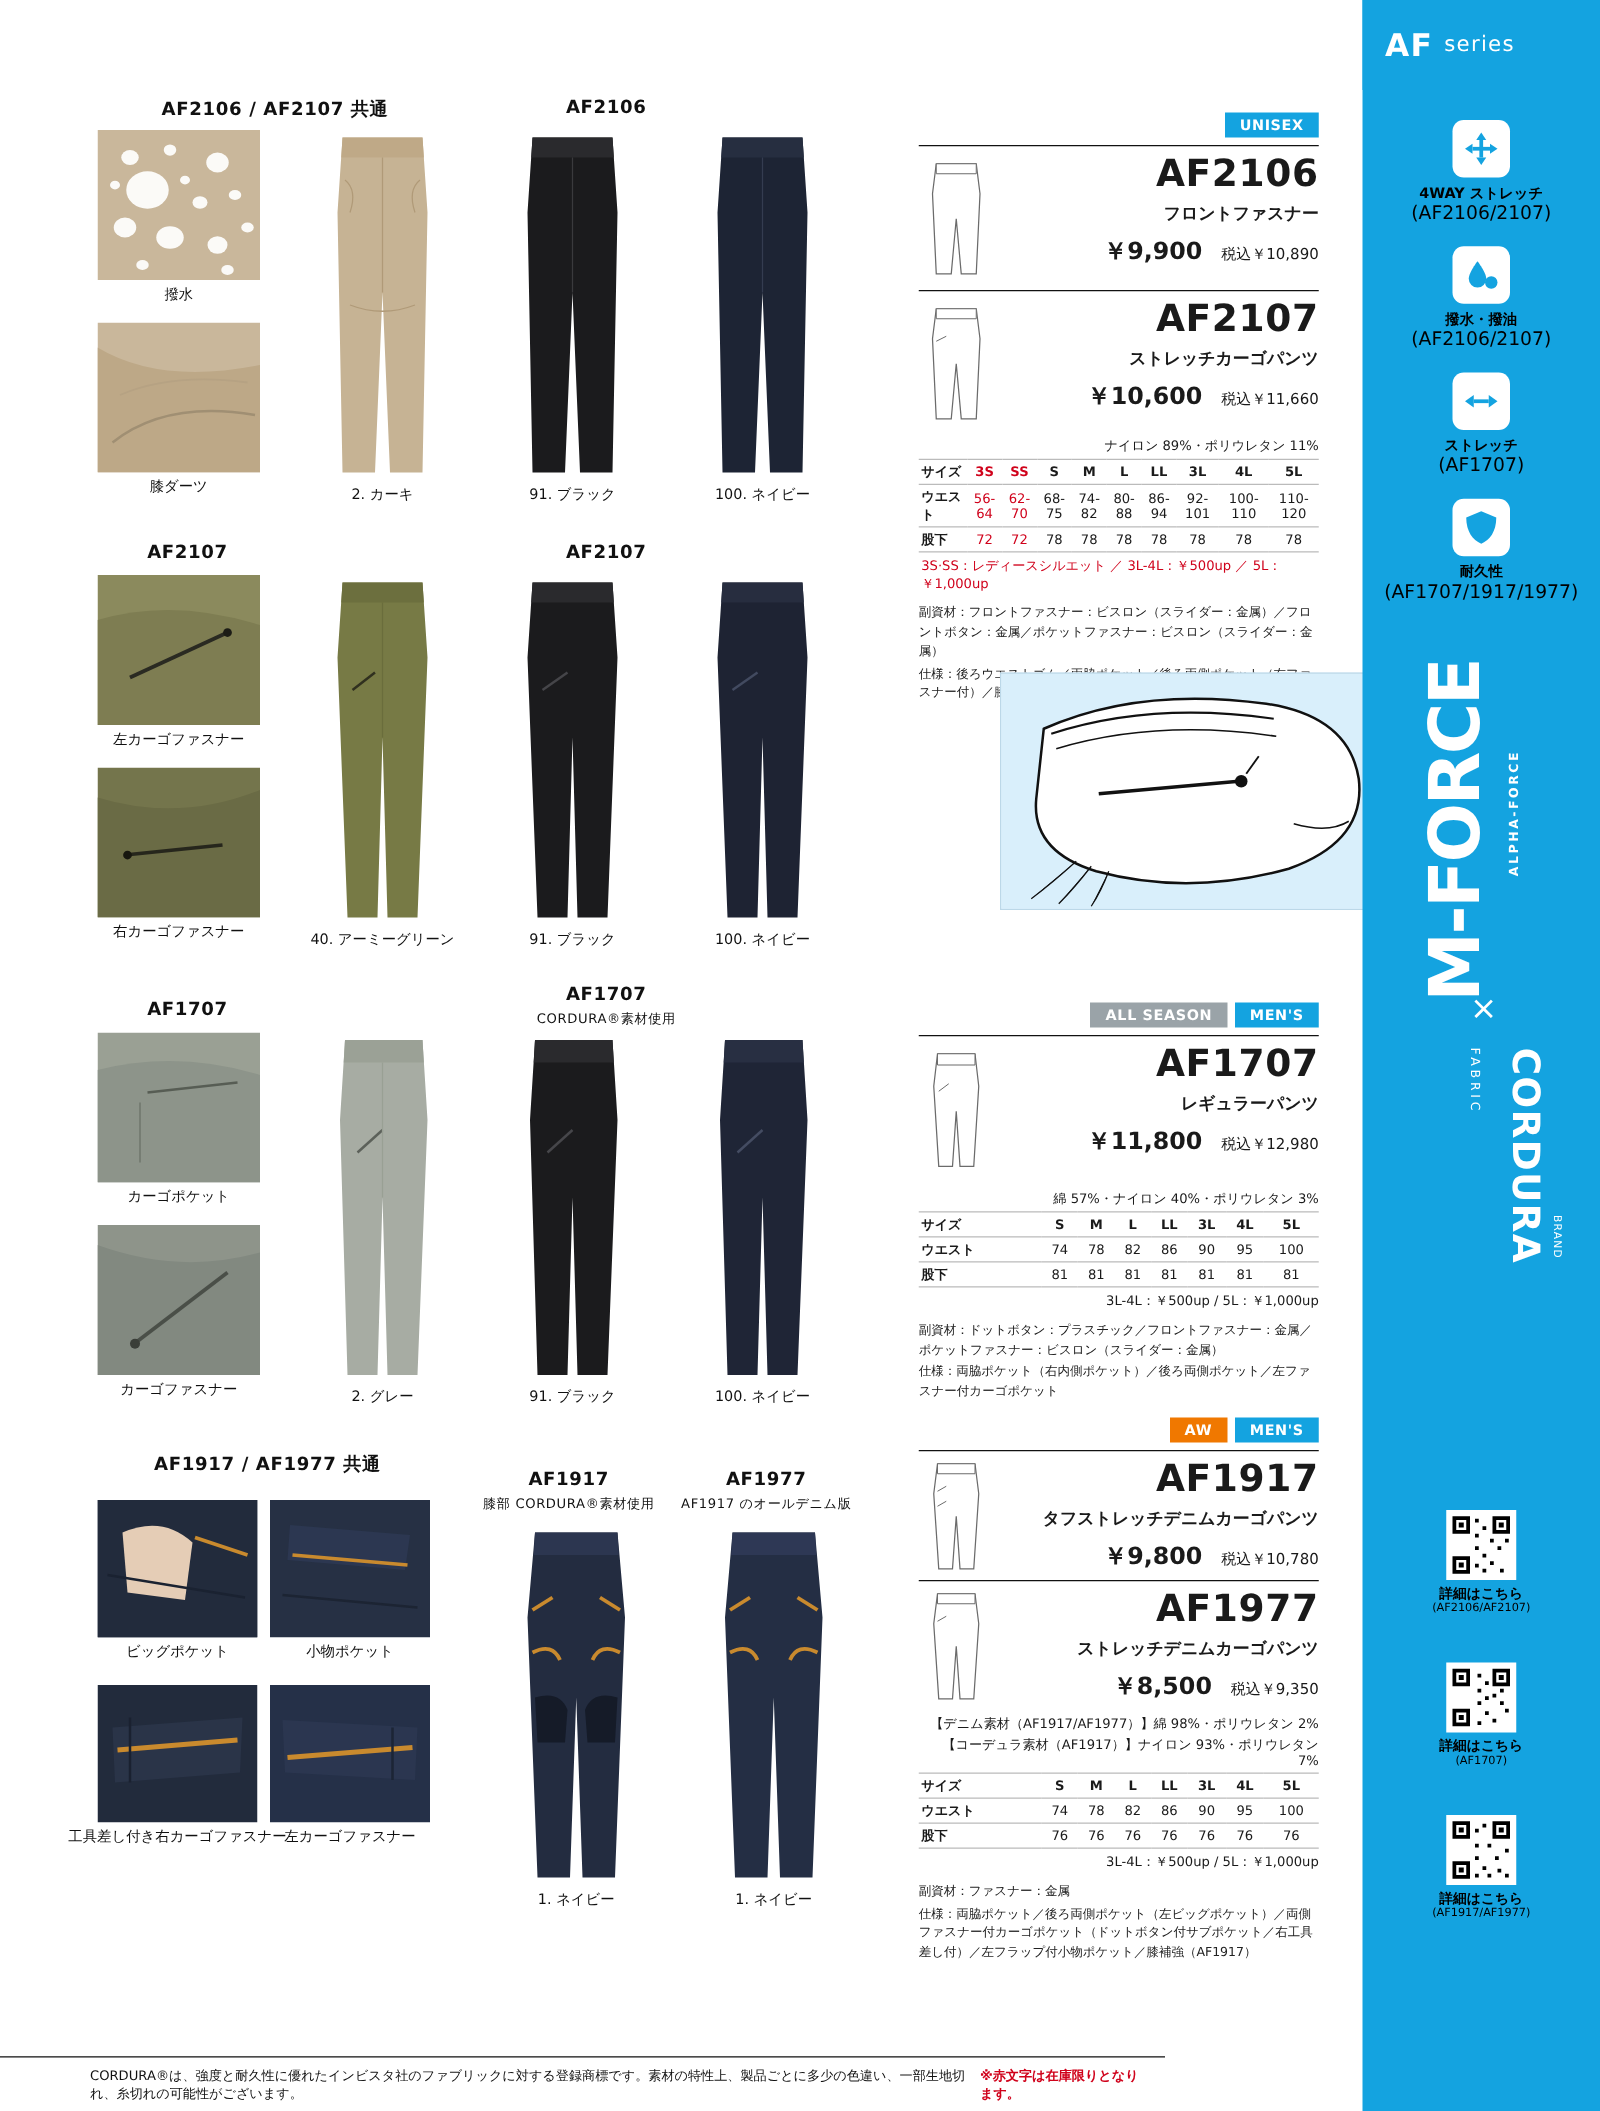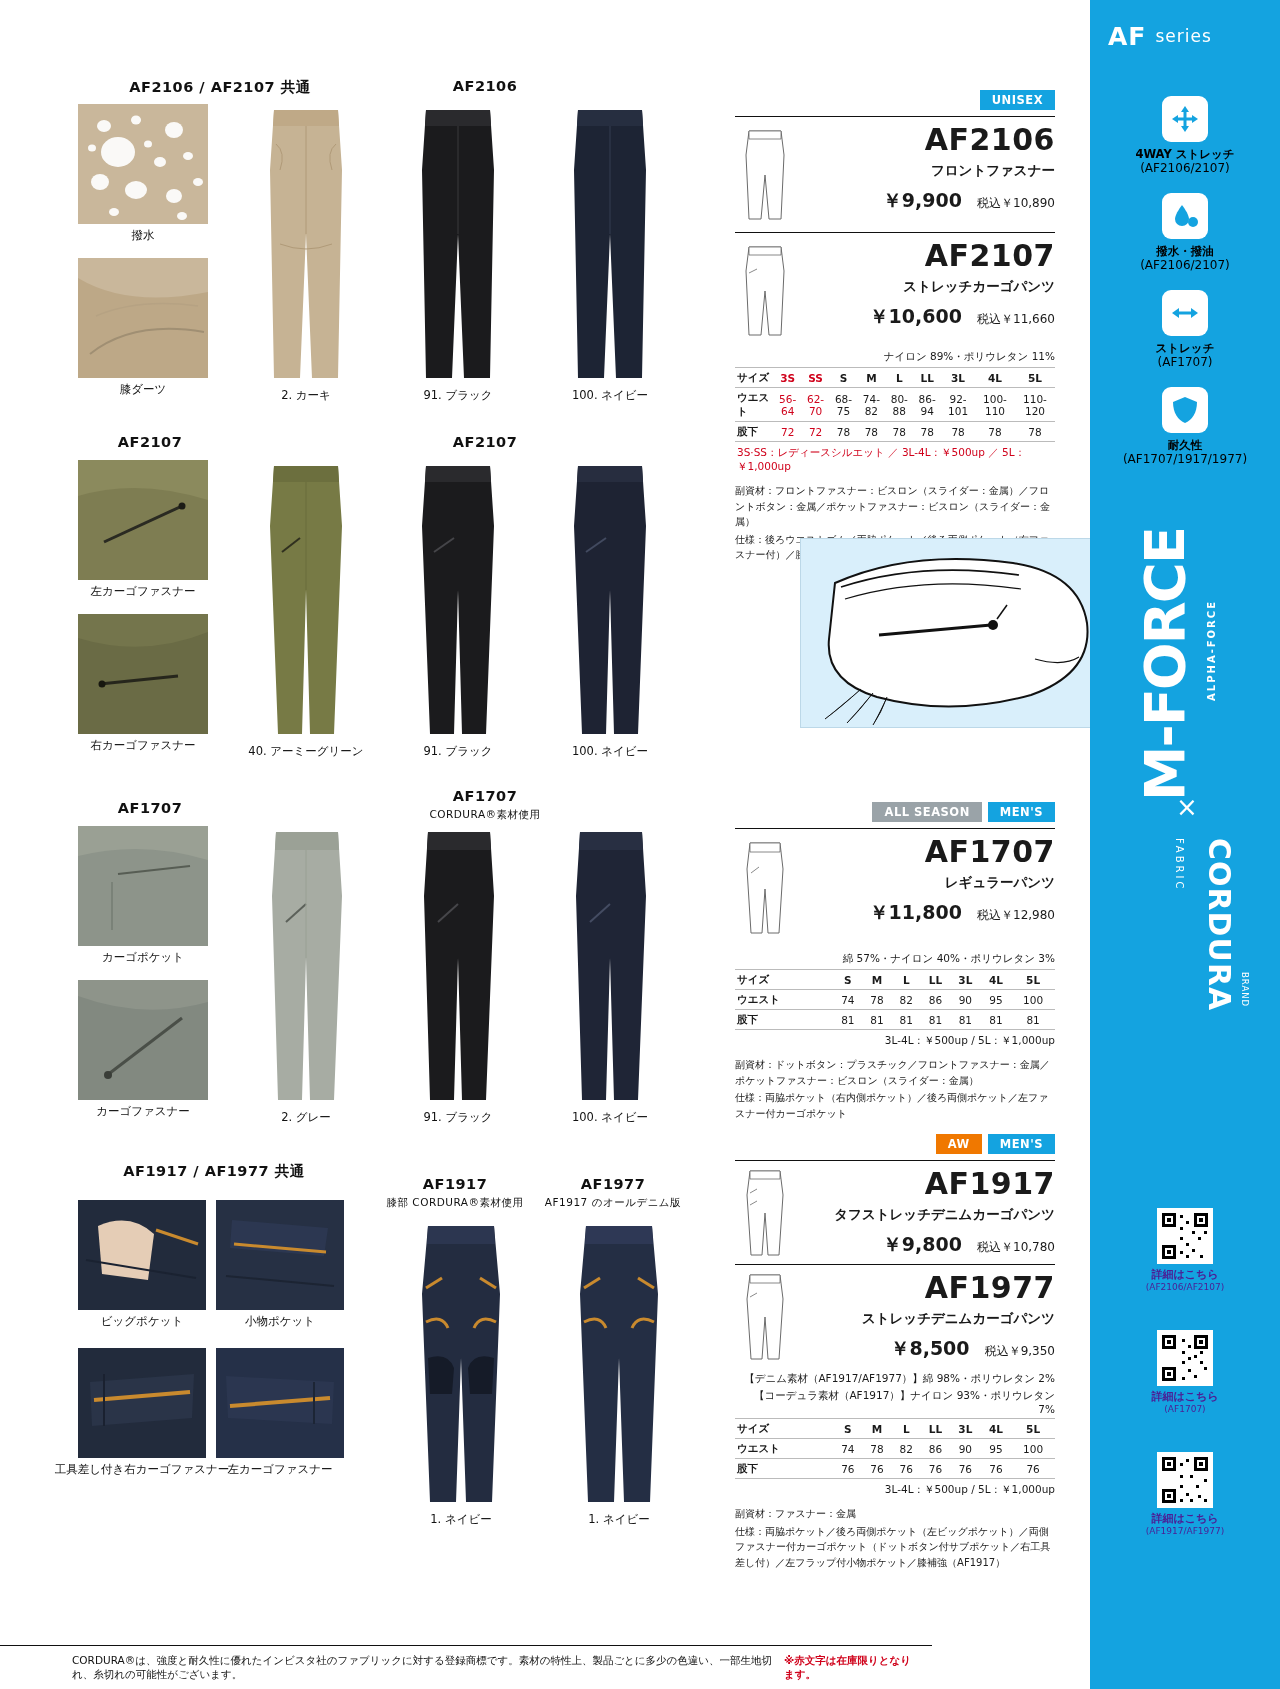--- a/index.html
+++ b/index.html
@@ -24,21 +24,21 @@
   .rail-head .series { font-size:17px; margin-left:9px; letter-spacing:1px; }
   .rail-icons { position:absolute; top:96px; left:0; width:190px; }
   .rail-ic {
     width:190px; text-align:center; margin-bottom:16px; color:#000000;
   }
   .rail-ic .badge {
     width:46px; height:46px; margin:0 auto 5px; background:#fff; border-radius:9px;
     display:flex; align-items:center; justify-content:center;
   }
   .rail-ic .t1 { font-size:11.5px; font-weight:bold; line-height:1.25; }
-  .rail-ic .t2 { font-size:12px; line-height:1.3;text-align:center; }
+  .rail-ic .t2 { font-size:15px; line-height:1.3;text-align:center; }
   .rail-brand {
     position:absolute; top:520px; left:0; width:190px; height:560px; color:#fff;
   }
   .mforce {
     position:absolute; left:42px; top:8px;
     font-size:56px; font-weight:bold; letter-spacing:-2px;
     writing-mode:vertical-rl; text-orientation:mixed;
     transform:rotate(180deg);
     font-family:"DejaVu Sans","Liberation Sans",sans-serif;
   }
@@ -53,21 +53,21 @@
     writing-mode:vertical-rl;
   }
   .cordura-f {
     position:absolute; left:84px; top:318px; font-size:10px; letter-spacing:3px;
     writing-mode:vertical-rl;
   }
   .cordura-b {
     position:absolute; left:150px; top:452px; font-size:8.5px; letter-spacing:1px;
     writing-mode:vertical-rl;
   }
-  .qr-block { position:absolute; left:0; width:190px; text-align:center; color:#4c1d95; }
+  .qr-block { position:absolute; left:0; width:190px; text-align:center; color:#000000; }
   .qr {
     width:56px; height:56px; margin:0 auto 4px; background:#fff; padding:3px;
   }
   .qr svg { display:block; }
   .qr-cap1 { font-size:11px; font-weight:bold; line-height:1.3; }
   .qr-cap2 { font-size:9px; line-height:1.3; }
 
   
   .leftcol { position:absolute; left:0; top:0; width:1090px; height:1689px; }
   .colhead {

